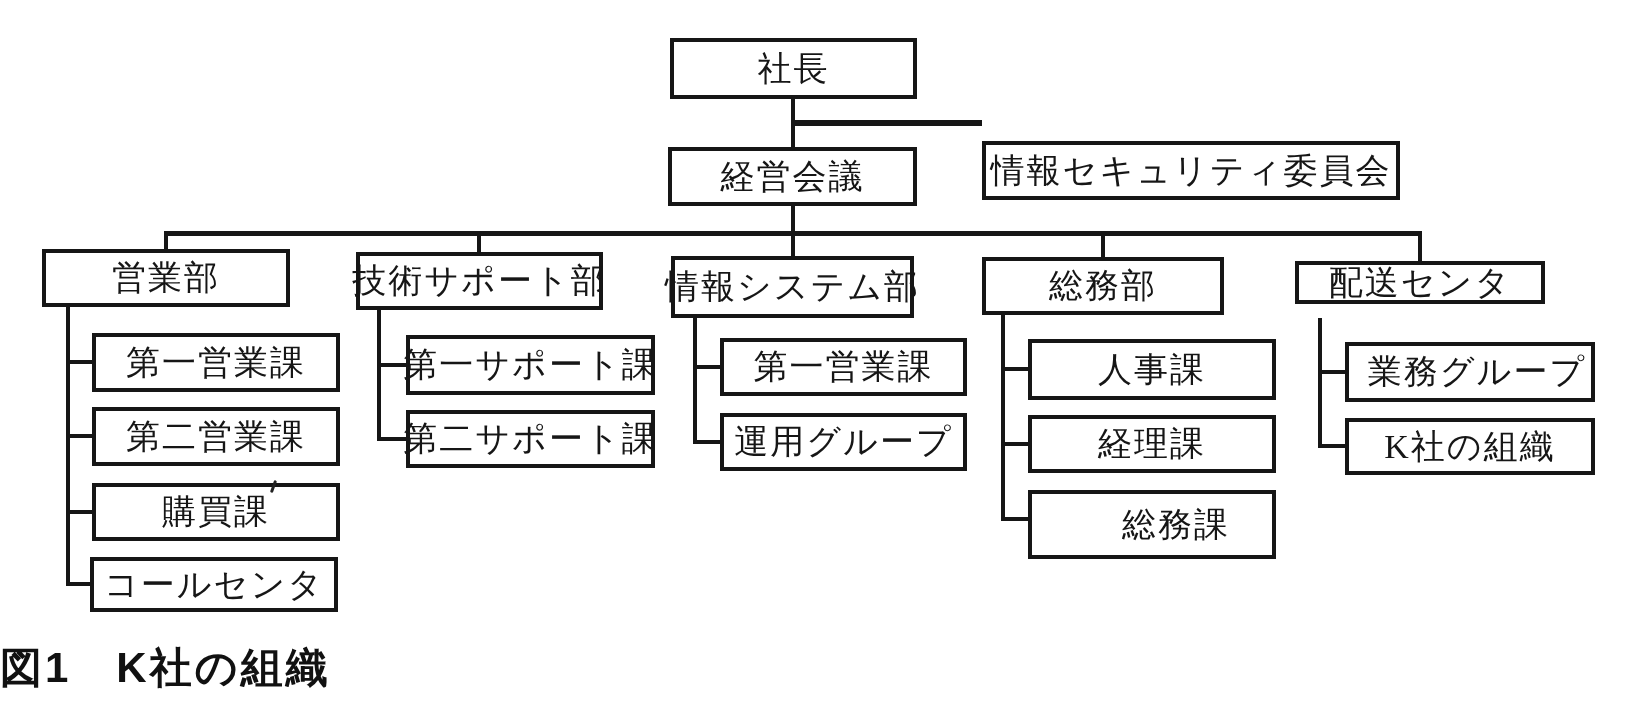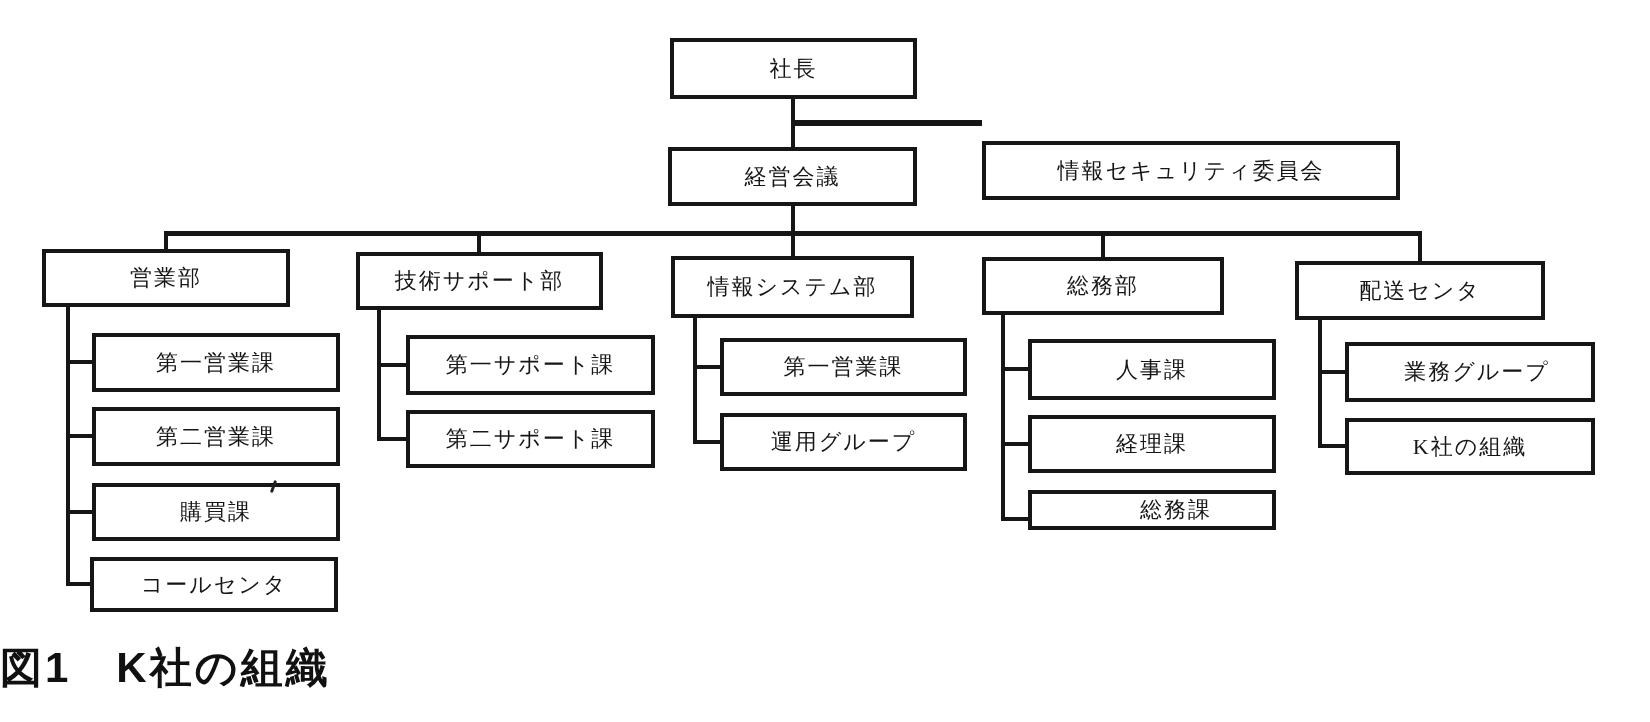--- a/index.html
+++ b/index.html
@@ -10,21 +10,21 @@
     font-family:"Liberation Serif", serif;
     color:#161616;
     overflow:hidden;
   }
   .node{
     position:absolute;
     border:4px solid #161616;
     background:#ffffff;
     display:flex;align-items:center;justify-content:center;
     box-sizing:border-box;
-    font-size:22px;
+    font-size:34px;
     letter-spacing:2px;
     white-space:nowrap;
   }
   .line{
     position:absolute;
     background:#161616;
   }
   .caption{
     position:absolute;
     left:0;top:640px;width:1650px;
@@ -65,21 +65,21 @@
 </div>
 
 <div class="node" style="left:671px;top:256px;width:243px;height:62px;">
   <span>情報システム部</span>
 </div>
 
 <div class="node" style="left:982px;top:257px;width:242px;height:58px;">
   <span>総務部</span>
 </div>
 
-<div class="node" style="left:1295px;top:261px;width:250px;height:59px;">
+<div class="node" style="left:1295px;top:261px;width:250px;height:43px;">
   <span>配送センタ</span>
 </div>
 
 <div class="node" style="left:92px;top:333px;width:248px;height:59px;">
   <span>第一営業課</span>
 </div>
 <div class="node" style="left:92px;top:407px;width:248px;height:59px;">
   <span>第二営業課</span>
 </div>
 <div class="node" style="left:92px;top:483px;width:248px;height:58px;">
@@ -102,21 +102,21 @@
 <div class="node" style="left:720px;top:413px;width:247px;height:58px;">
   <span>運用グループ</span>
 </div>
 
 <div class="node" style="left:1028px;top:339px;width:248px;height:61px;">
   <span>人事課</span>
 </div>
 <div class="node" style="left:1028px;top:415px;width:248px;height:58px;">
   <span>経理課</span>
 </div>
-<div class="node" style="left:1028px;top:490px;width:248px;height:40px;padding-left:48px;">
+<div class="node" style="left:1028px;top:490px;width:248px;height:69px;padding-left:48px;">
   <span>総務課</span>
 </div>
 
 <div class="node" style="left:1345px;top:342px;width:250px;height:60px;padding-left:14px;">
   <span>業務グループ</span>
 </div>
 <div class="node" style="left:1345px;top:418px;width:250px;height:57px;">
   <span>K社の組織</span>
 </div>
 

